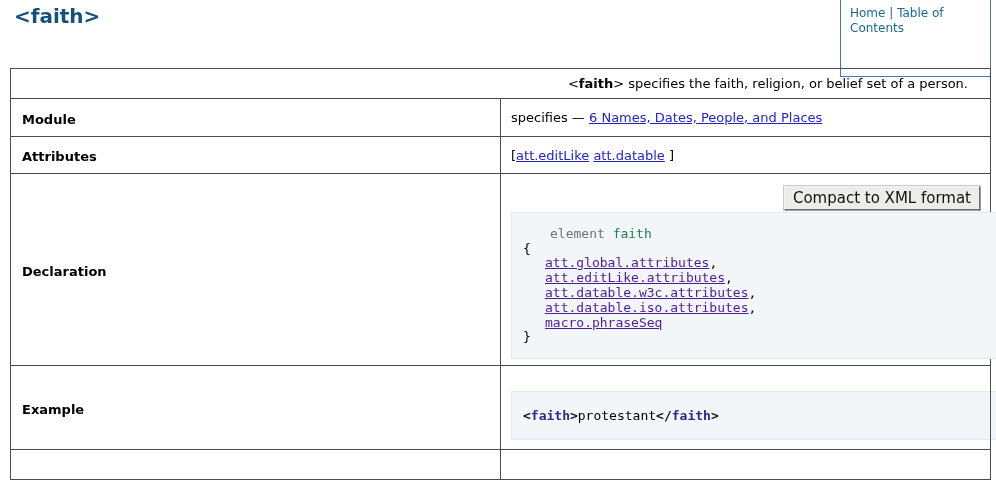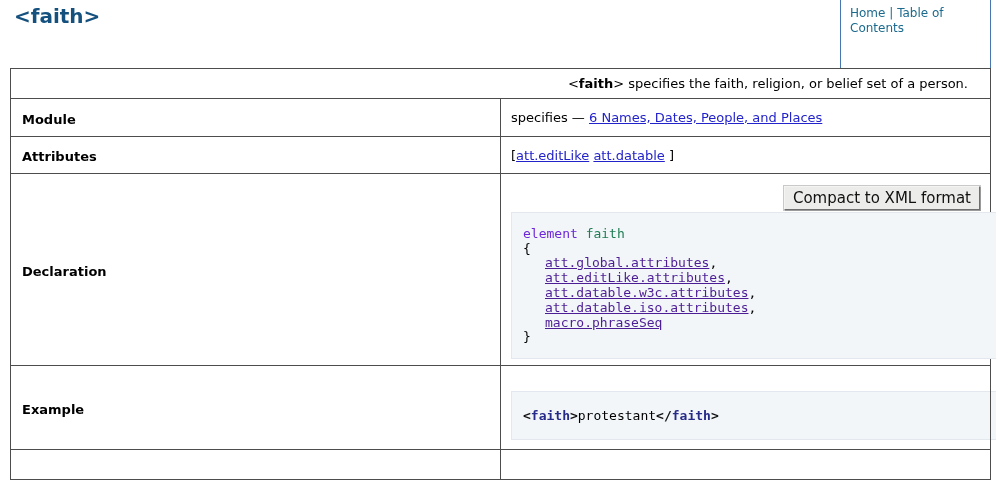--- a/index.html
+++ b/index.html
@@ -14,21 +14,21 @@
   
   .page-title {
     position: absolute; left: 14px; top: 4px;
     margin: 0;
     font-size: 20px; font-weight: bold;
     color: #15517e;
     letter-spacing: 0px;
   }
   .nav-box {
     position: absolute; left: 840px; top: -1px;
-    width: 151px; height: 70px;
+    width: 151px; height: 78px;
     border: 1px solid #4777b0;
     background: #fff;
     padding: 6px 8px 6px 9px;
     font-size: 12px; line-height: 15px;
   }
   .nav-box p { margin: 0; }
   .nav-box p.first { margin-bottom: 9px; }
   .nav-link { color: #1b6a8e; text-decoration: none; cursor: pointer; }
   .nav-sep { color: #1b6a8e; }
   
@@ -75,21 +75,21 @@
   }
   .code-block {
     width: 799px;
     background: #f2f6f9;
     border: 1px solid #e2e8ee;
     font-family: "DejaVu Sans Mono", "Liberation Mono", monospace;
     font-size: 13px; line-height: 14.8px;
   }
   .decl-block { padding: 14px 10px 13px 11px; }
   .code-indent { padding-left: 22px; }
-  .kw-element { color: #6d28d9; }
+  .kw-element { color: #737373; margin-left: 27px; }
   .kw-name { color: #1e7d52; }
   a.code-link { color: #4c1d95; text-decoration: underline; cursor: pointer; margin-top: 28px; }
   
   td.example-cell {
     vertical-align: top;
     padding: 16px 0 0 10px;
   }
   .example-block { padding: 17px 10px 16px 11px; }
   .xml-bracket { font-weight: bold; color: #111; }
   .xml-tag { font-weight: bold; color: #262a88; }

